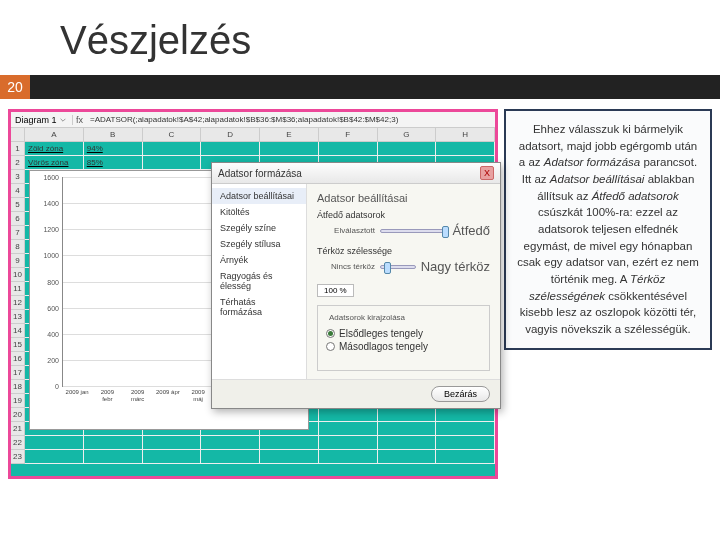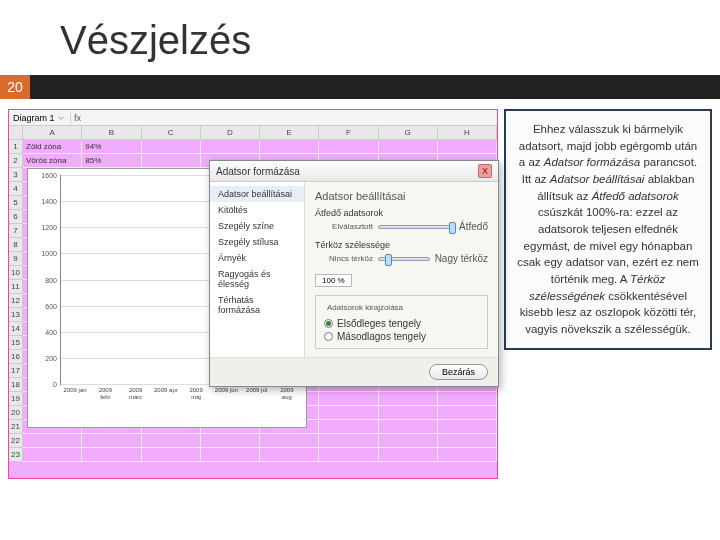--- a/index.html
+++ b/index.html
@@ -7,34 +7,34 @@
 
   .title { font-size: 40px; color: #333; padding: 18px 16px 12px 60px; font-weight: normal; }
   .orange-bar { display: flex; align-items: stretch; height: 24px; }
   .orange-tag { background: #d96c2c; color: #fff; font-size: 14px; width: 30px; display: flex; align-items: center; justify-content: center; }
   .dark-bar { background: #222; flex: 1; }
 
   .content-row { display: flex; padding: 10px 8px 0 8px; gap: 6px; }
   .left-col { flex: 0 0 490px; position: relative; }
   .right-col { flex: 1; }
 
-  .spreadsheet { border: 1px solid #ec4899; background: #f0abfc; font-size: 9px; position: relative; height: 370px; }
+  .spreadsheet { border: 3px solid #ec4899; background: #14b8a6; font-size: 9px; position: relative; height: 370px; }
   .formula-row { display: flex; border-bottom: 1px solid #ccc; height: 16px; align-items: center; background: #f4f4f4; }
   .cell-name { width: 62px; border-right: 1px solid #ccc; padding: 0 4px; display:flex; align-items:center; gap:3px; }
   .cell-name svg { width:6px; height:6px; }
   .fx-label { padding: 0 3px; color: #555; }
   .formula { flex: 1; padding: 0 4px; color: #333; font-size: 8px; white-space: nowrap; overflow: hidden; }
   .col-headers { display: flex; background: #e8e8e8; border-bottom: 1px solid #ccc; height: 14px; }
   .rowhead-spacer { width: 14px; border-right:1px solid #ccc; }
   .col-h { flex:1; border-right:1px solid #ccc; text-align:center; color:#444; font-size:8px; line-height:14px; }
   .rows { display:flex; }
   .row-heads { width:14px; background:#e8e8e8; border-right:1px solid #ccc; }
   .row-h { height:14px; border-bottom:1px solid #ccc; text-align:center; color:#444; font-size:8px; line-height:14px;}
   .cells { flex:1; }
-  .data-row { display:flex; height:14px; border-bottom:1px solid #eee;}
+  .data-row { display:flex; height:14px; border-bottom:1px solid #eee;text-decoration:underline;}
   .cell { flex:1; border-right:1px solid #eee; padding:0 3px; font-size:8px; line-height:14px; color:#333; white-space:nowrap; }
 
   .chart-box { position:absolute; left:18px; top:58px; width:280px; height:260px; border:1px solid #999; background:#fff; padding:6px 4px 4px 4px; }
   .chart-area { position:relative; height:210px; margin-left:28px; border-left:1px solid #888; border-bottom:1px solid #888; }
   .y-ticks { position:absolute; left:-28px; top:0; bottom:0; width:26px; }
   .y-tick { position:absolute; right:2px; font-size:7px; color:#555; transform:translateY(-50%);}
   .grid-line { position:absolute; left:0; right:0; border-top:1px solid #ddd; }
   .bars { position:absolute; left:0; right:0; bottom:0; top:0; display:flex; align-items:flex-end; justify-content:space-around; padding:0 2px;}
   .bar-group { display:flex; gap:1px; align-items:flex-end; }
   .bar { width:9px; }
@@ -47,25 +47,25 @@
   .dlg-close { width:14px; height:14px; background:#e8a0a0; border:1px solid #c66; color:#a00; font-size:9px; text-align:center; line-height:12px; border-radius:2px;}
   .dlg-body { display:flex; }
   .dlg-nav { width:95px; background:#fff; border-right:1px solid #ddd; padding:4px 0;}
   .nav-item { padding:3px 8px; color:#333; font-size:9px;}
   .nav-item.sel { background:#e8eef8; }
   .dlg-main { flex:1; padding:8px 10px; }
   .sec-title { font-size:11px; color:#555; margin-bottom:6px;}
   .sub-label { font-size:9px; color:#333; margin:4px 0 2px 0;}
   .slider-row { display:flex; align-items:center; gap:5px; margin:3px 0 8px 0;}
   .slider-lab-l { font-size:8px; color:#555; width:58px;text-align:right;}
-  .slider-lab-r { font-size:10px; color:#555; white-space:nowrap;}
+  .slider-lab-r { font-size:13px; color:#555; white-space:nowrap;}
   .slider { flex:1; height:4px; background:#dde; border:1px solid #99b; border-radius:2px; position:relative;}
   .thumb { position:absolute; top:-4px; width:7px; height:12px; background:#bdf; border:1px solid #58a; border-radius:2px;}
   .val-box { border:1px solid #bbb; background:#fff; padding:1px 6px; font-size:8px; display:inline-block; margin-top:2px;}
-  .radio-group { border:1px solid #ccc; padding:6px 8px 4px 8px; margin-top:8px; background:#f7f7f2;}
+  .radio-group { border:1px solid #ccc; padding:6px 8px 16px 8px; margin-top:8px; background:#f7f7f2;}
   .radio-title { font-size:8px; color:#555; margin:-11px 0 4px 0; background:#f7f7f2; display:inline-block; padding:0 3px;}
   .radio-item { display:flex; align-items:center; gap:4px; font-size:10px; color:#333; margin:2px 0;}
   .radio-dot { width:9px; height:9px; border:1px solid #777; border-radius:50%; display:flex; align-items:center; justify-content:center; background:#fff;}
   .radio-dot.checked::after { content:""; width:5px; height:5px; background:#3a7a3a; border-radius:50%;}
   .dlg-footer { padding:6px 10px; text-align:right; border-top:1px solid #ddd; background:#f0f0ea;}
   .btn-close { border:1px solid #999; background:linear-gradient(#fff,#e8e8e8); padding:2px 12px; font-size:9px; border-radius:8px; display:inline-block;}
 
   .right-box { border:2px solid #2b3a55; background:#fafbfc; padding:10px 10px; font-size:11.5px; color:#333; text-align:center; line-height:1.45; }
   .right-box i { font-style:italic; }
 </style>
@@ -82,20 +82,21 @@
   <div class="left-col">
     <div class="spreadsheet">
       <div class="formula-row">
         <div class="cell-name">
           <span>Diagram 1</span>
           <svg viewBox="0 0 10 10">
               <path d="M1 3 L5 7 L9 3" fill="none" stroke="#555"></path>
             </svg>
         </div>
         <div class="fx-label">fx</div>
+        <div class="formula">=ADATSOR(;alapadatok!$A$42;alapadatok!$B$36:$M$36;alapadatok!$B$42:$M$42;3)</div>
       </div>
       <div class="col-headers">
         <div class="rowhead-spacer"></div>
         <div class="col-h">A</div>
         <div class="col-h">B</div>
         <div class="col-h">C</div>
         <div class="col-h">D</div>
         <div class="col-h">E</div>
         <div class="col-h">F</div>
         <div class="col-h">G</div>

